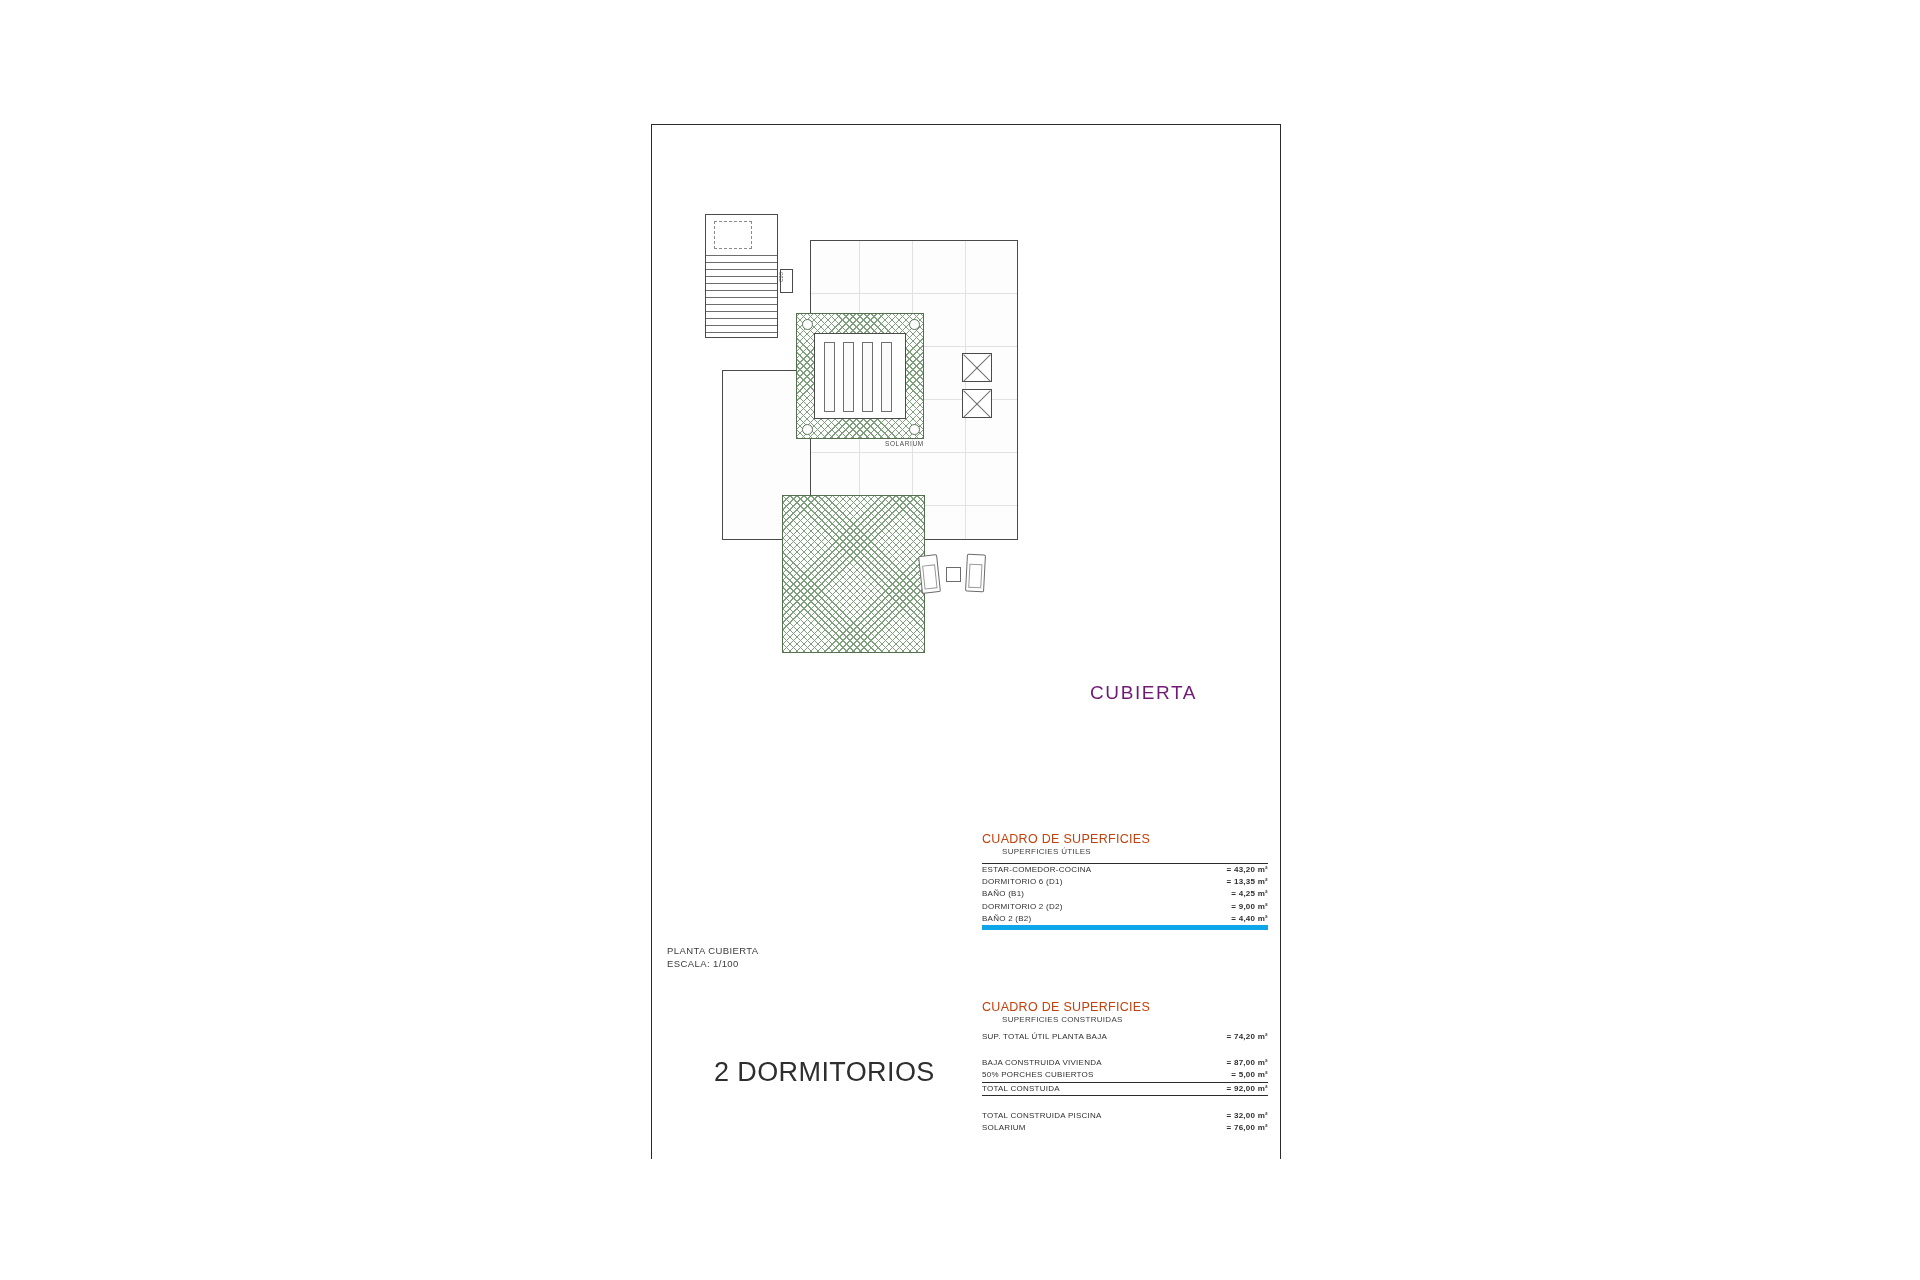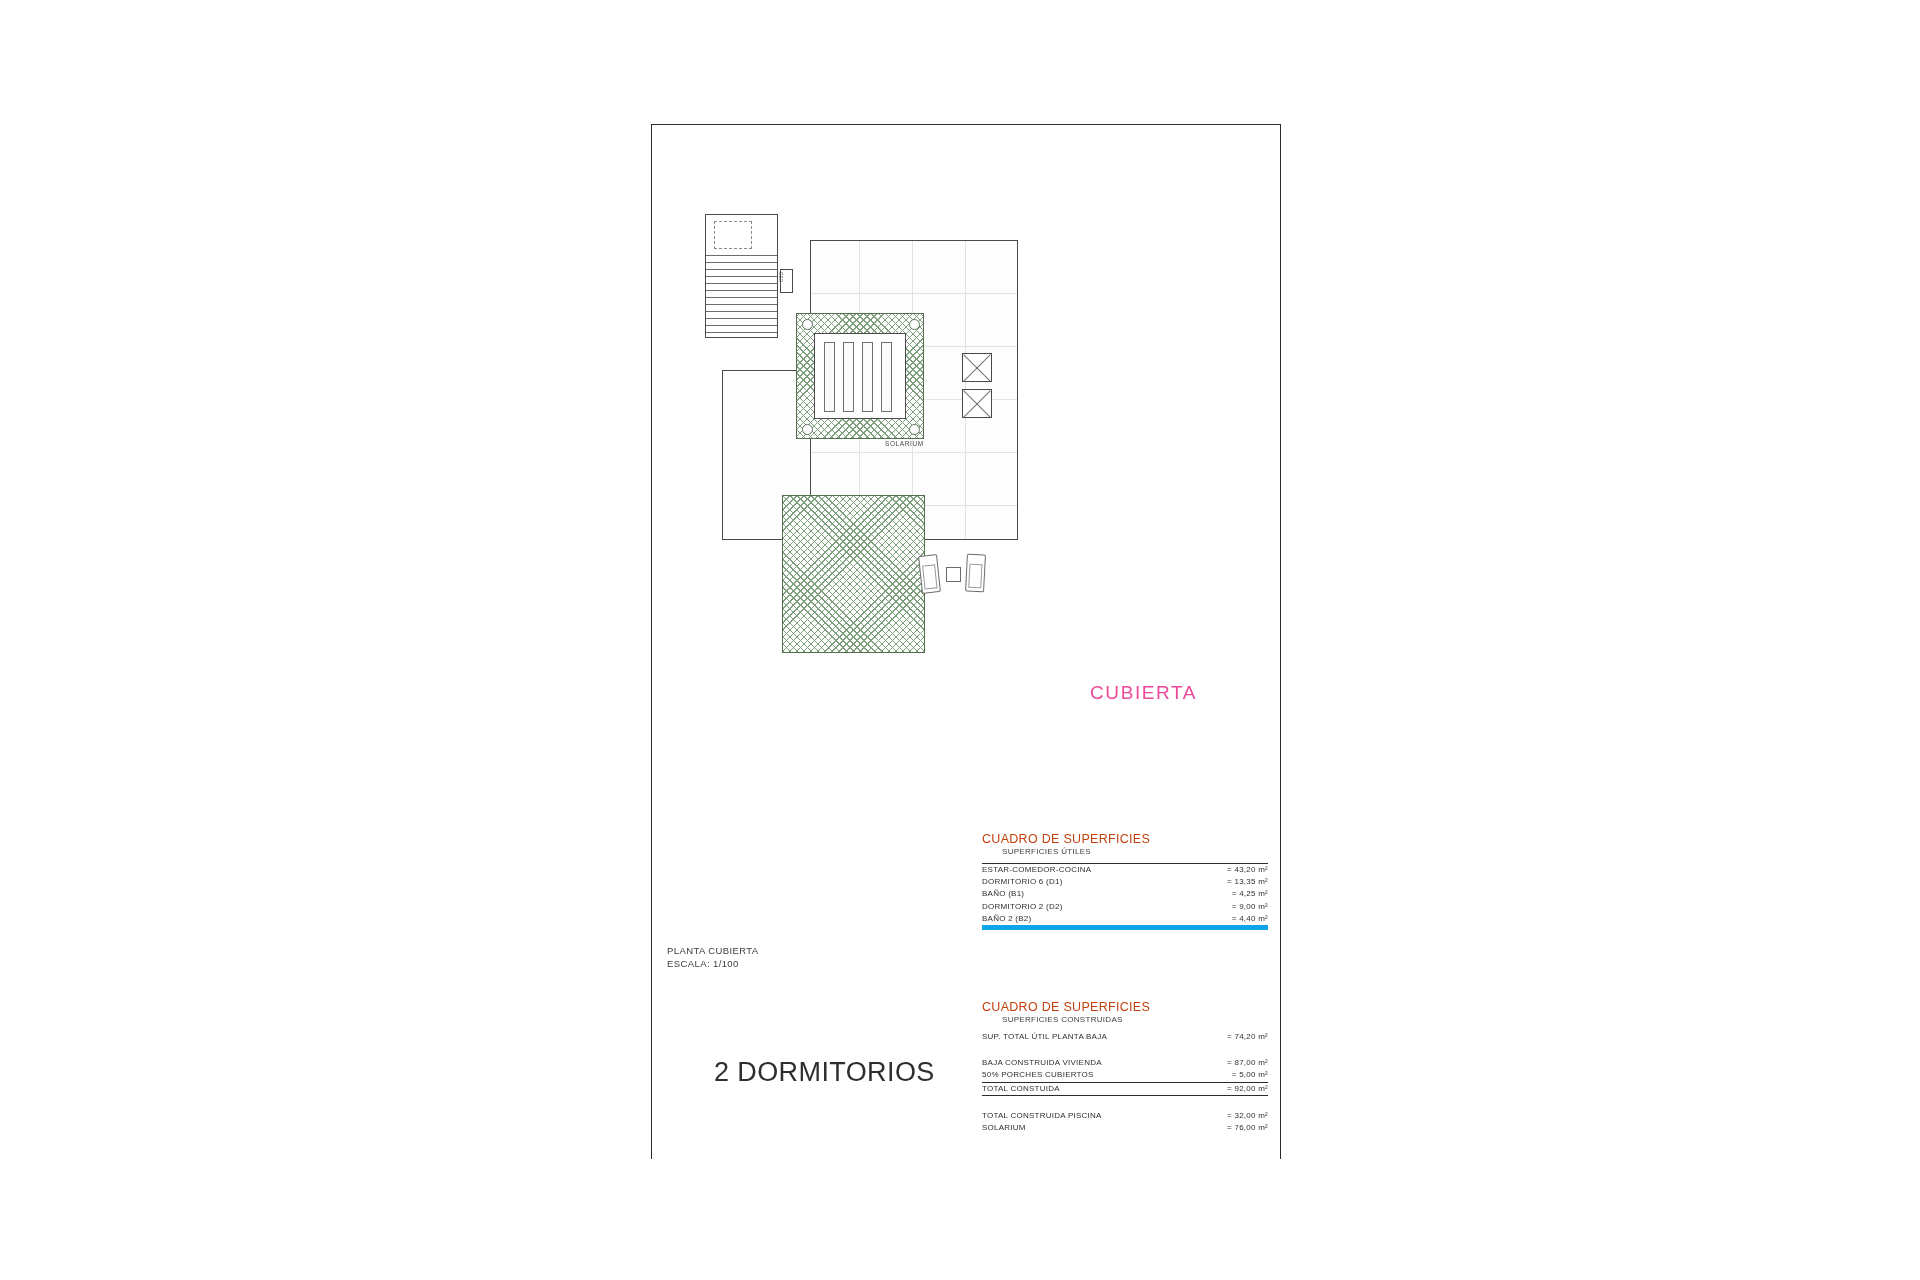--- a/index.html
+++ b/index.html
@@ -228,21 +228,21 @@
     letter-spacing: .6px;
     color: #4b4b4b;
   }
 
   #label-cubierta {
     position: absolute;
     left: 1090px;
     top: 682px;
     font-size: 19px;
     letter-spacing: 1.6px;
-    color: #ec4899;
+    color: #701a75;
   }
 
   
   #plan-caption {
     position: absolute;
     left: 667px;
     top: 944px;
     font-size: 9.5px;
     line-height: 13px;
     letter-spacing: .4px;
@@ -282,21 +282,21 @@
     padding-left: 20px;
   }
   .tbl-row {
     display: flex;
     justify-content: space-between;
     font-size: 8px;
     letter-spacing: .25px;
     line-height: 12.2px;
     color: #2f2f2f;
   }
-  .tbl-row .val { white-space: nowrap; }
+  .tbl-row .val { white-space: nowrap; font-weight: bold; }
   .tbl-row.ruled-top { border-top: 1px solid #2b2b2b; }
   .tbl-row.ruled-bottom { border-bottom: 5px solid #0ea5e9; }
   .tbl-row.boxed {
     border-top: 1px solid #2b2b2b;
     border-bottom: 1px solid #2b2b2b;
   }
   .gap-md { height: 14px; }
 </style>
 </head>
 <body>

